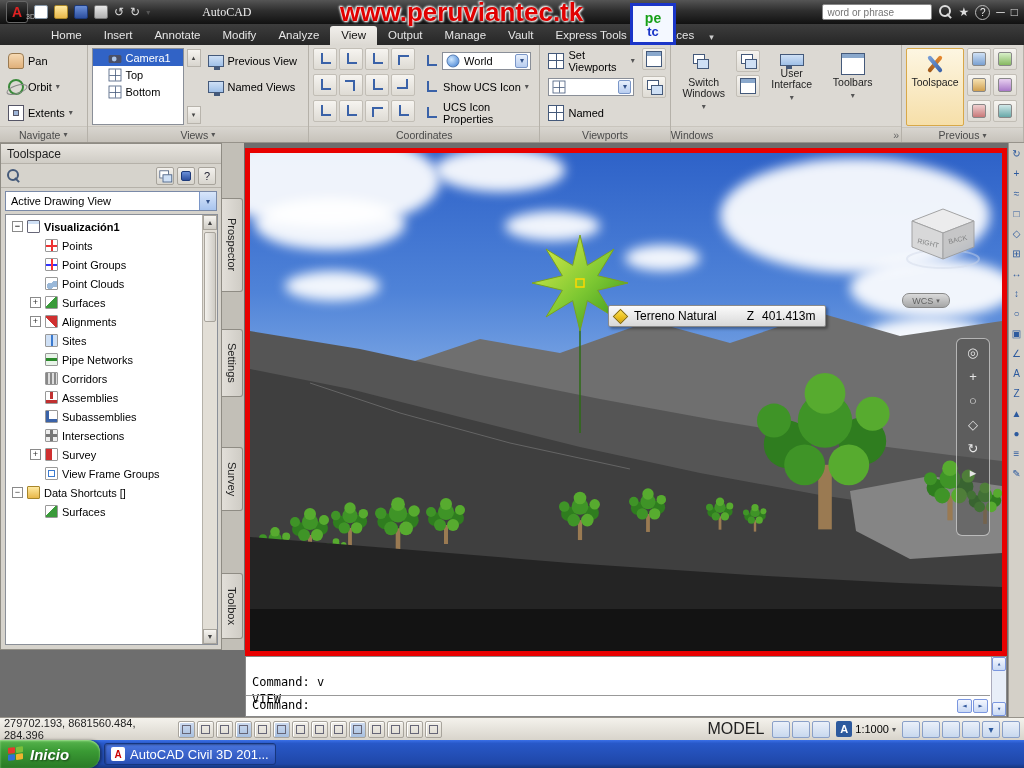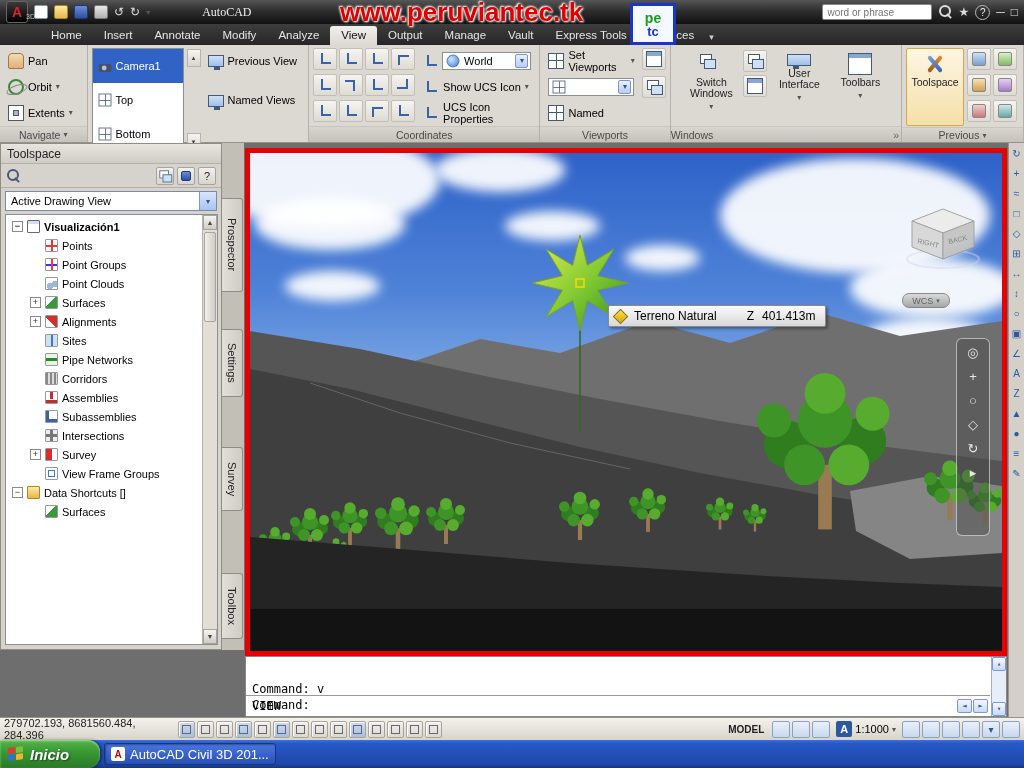--- a/index.html
+++ b/index.html
@@ -85,21 +85,21 @@
   .ic-win::after { content:""; position:absolute; left:5px; top:6px; width:10px; height:8px; background:#cfe0f5; border:1px solid #44597a; }
   .ic-toolbars { border:1px solid #44597a; background:linear-gradient(#8aa8cc 0 4px,#fff 4px); }
   .ic-tools::before { content:""; position:absolute; left:10px; top:1px; width:4px; height:20px; background:linear-gradient(#e88a30,#a05818); transform:rotate(40deg); border-radius:2px; }
   .ic-tools::after { content:""; position:absolute; left:10px; top:1px; width:4px; height:20px; background:linear-gradient(#7aa0d8,#3a62a8); transform:rotate(-40deg); border-radius:2px; }
   .pchip { width:14px; height:14px; border:1px solid #888; border-radius:2px; }
   .pc1 { background:linear-gradient(#cfe0f5,#7aa0d0); } .pc2 { background:linear-gradient(#d8f0c8,#86b860); }
   .pc3 { background:linear-gradient(#f6e2b2,#d0a050); } .pc4 { background:linear-gradient(#e8d0f0,#a878c8); }
   .pc5 { background:linear-gradient(#f0d0d0,#c87878); } .pc6 { background:linear-gradient(#d0e8e8,#68a8a8); }
 
   .viewlist { width:92px; border:1px solid #8a8f98; background:#fff; display:flex; flex-direction:column; }
-  .vrow { height:34px; display:flex; align-items:center; gap:3px; padding:0 4px; font-size:11px; }
+  .vrow { height:17px; display:flex; align-items:center; gap:3px; padding:0 14px; font-size:11px; }
   .vrow.sel { background:#3163c6; color:#fff; }
   .vrow .ic { transform:scale(.8); }
   .spincol { width:14px; display:flex; flex-direction:column; justify-content:space-between; padding:1px 0; }
   .spinbtn { height:18px; background:linear-gradient(#f6f4f0,#d8d5ce); border:1px solid #b8b4ac; font-size:7px; color:#444;
     display:flex; align-items:center; justify-content:center; }
   .ucs-grid { display:grid; grid-template-columns:repeat(4,25px); grid-auto-rows:25px; gap:1px; align-content:center; }
 
   
   .workspace-bg { position:absolute; left:0; top:143px; width:1024px; height:574px; background:#6e6e6e; }
 
@@ -167,38 +167,38 @@
     border:1px solid rgba(255,255,255,.55); border-radius:6px; display:flex; flex-direction:column; align-items:center;
     padding-top:6px; gap:9px; color:#e6e6e6; font-size:13px; }
 
   
   .right-strip { position:absolute; left:1008px; top:143px; width:16px; height:574px; background:#d4d0c8; border-left:1px solid #9a968e;
     display:flex; flex-direction:column; align-items:center; padding-top:5px; gap:9px; font-size:10px; color:#2d5a9e; }
 
   
   .cmd { position:absolute; left:245px; top:656px; width:762px; height:61px; background:#fff; border:1px solid #888;
     font-family:"DejaVu Sans Mono","Liberation Mono",monospace; font-size:12px; }
-  .cmd-history { position:absolute; left:0; top:14px; right:16px; height:38px; padding:10px 6px; line-height:17px; }
+  .cmd-history { position:absolute; left:0; top:7px; right:16px; height:38px; padding:10px 6px; line-height:17px; }
   .cmd-prompt { position:absolute; left:0; bottom:0; right:16px; height:21px; border-top:1px solid #999; padding:2px 6px; }
   .cmd-vscroll { position:absolute; right:0; top:0; bottom:0; width:15px; background:#e8eef8; border-left:1px solid #aab; display:flex; flex-direction:column; }
   .xpbtn { height:14px; background:linear-gradient(#f4f7fe,#c9d9f5); border:1px solid #7a96df; border-radius:2px;
     font-size:7px; color:#355a9e; display:flex; align-items:center; justify-content:center; }
   .xpbtn.bottom { margin-top:auto; }
   .cmd-hscroll { position:absolute; right:18px; bottom:3px; display:flex; gap:1px; }
   .cmd-hscroll .xpbtn { width:15px; }
 
   
   .statusbar { position:absolute; left:0; top:717px; width:1024px; height:23px;
     background:linear-gradient(#f4f2ec,#d8d4cb); border-top:1px solid #97938b; display:flex; align-items:center; padding:0 4px; gap:2px; }
   .coords { font-size:11px; color:#222; width:172px; }
   .tgl { width:17px; height:17px; background:linear-gradient(#f2f0ea,#dcd8cf); border:1px solid #a8a49c; border-radius:2px;
     box-shadow:inset 1px 1px 0 #fff; }
   .tgl.on { background:linear-gradient(#cfdcf0,#a8c0e0); }
   .tgl i { display:block; margin:3px auto; width:9px; height:9px; border:1px solid #667; }
-  .sb-model { margin-left:auto; font-size:10px; color:#222; padding:0 6px;font-weight:bold; }
+  .sb-model { margin-left:auto; font-size:16px; color:#222; padding:0 6px; }
   .sb-group { display:flex; align-items:center; gap:2px; }
   .sb-ic { width:18px; height:17px; background:linear-gradient(#eaf0fa,#c8d8ee); border:1px solid #8aa0c8; border-radius:2px;
     font-size:10px; color:#2d5a9e; display:flex; align-items:center; justify-content:center; }
   .sb-scale { display:flex; align-items:center; gap:3px; font-size:11px; padding:0 4px; }
   .sb-a { width:16px; height:16px; background:#2d5a9e; color:#fff; font-size:11px; font-weight:bold; border-radius:2px;
     display:flex; align-items:center; justify-content:center; }
 
   
   .taskbar { position:absolute; left:0; top:740px; width:1024px; height:28px;
     background:linear-gradient(#3a70e8 0%,#2858c8 12%,#1f47a8 85%,#16367e 100%); display:flex; align-items:center; }
@@ -422,21 +422,21 @@
           </span>
         <span style="height:22px"></span>
       </div>
     </div>
     <div class="panel-label">
       <span>Viewports</span>
     </div>
   </div>
 
   <div class="panel" style="width:238px">
-    <div class="panel-body" style="justify-content:center">
+    <div class="panel-body" style="justify-content:flex-start">
       <div class="bigbtn">
         <span class="ic ic-lg ic-win"></span>
         <span>Switch Windows</span>
         <span class="chev">▾</span>
       </div>
       <div class="col" style="justify-content:flex-start;gap:3px;padding-top:2px">
         <span class="sbtn">
             <span class="ic ic-win"></span>
           </span>
         <span class="sbtn">

